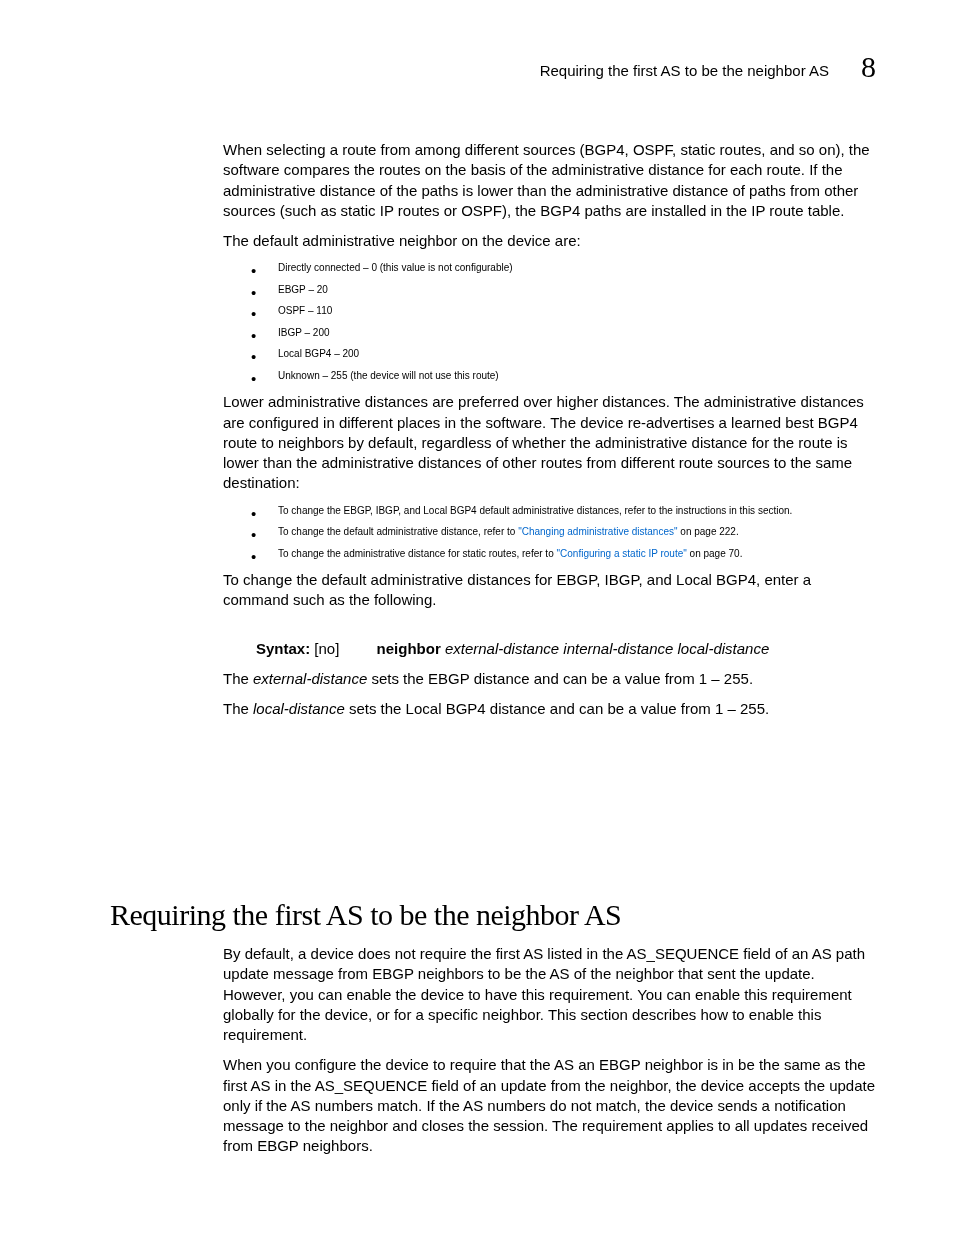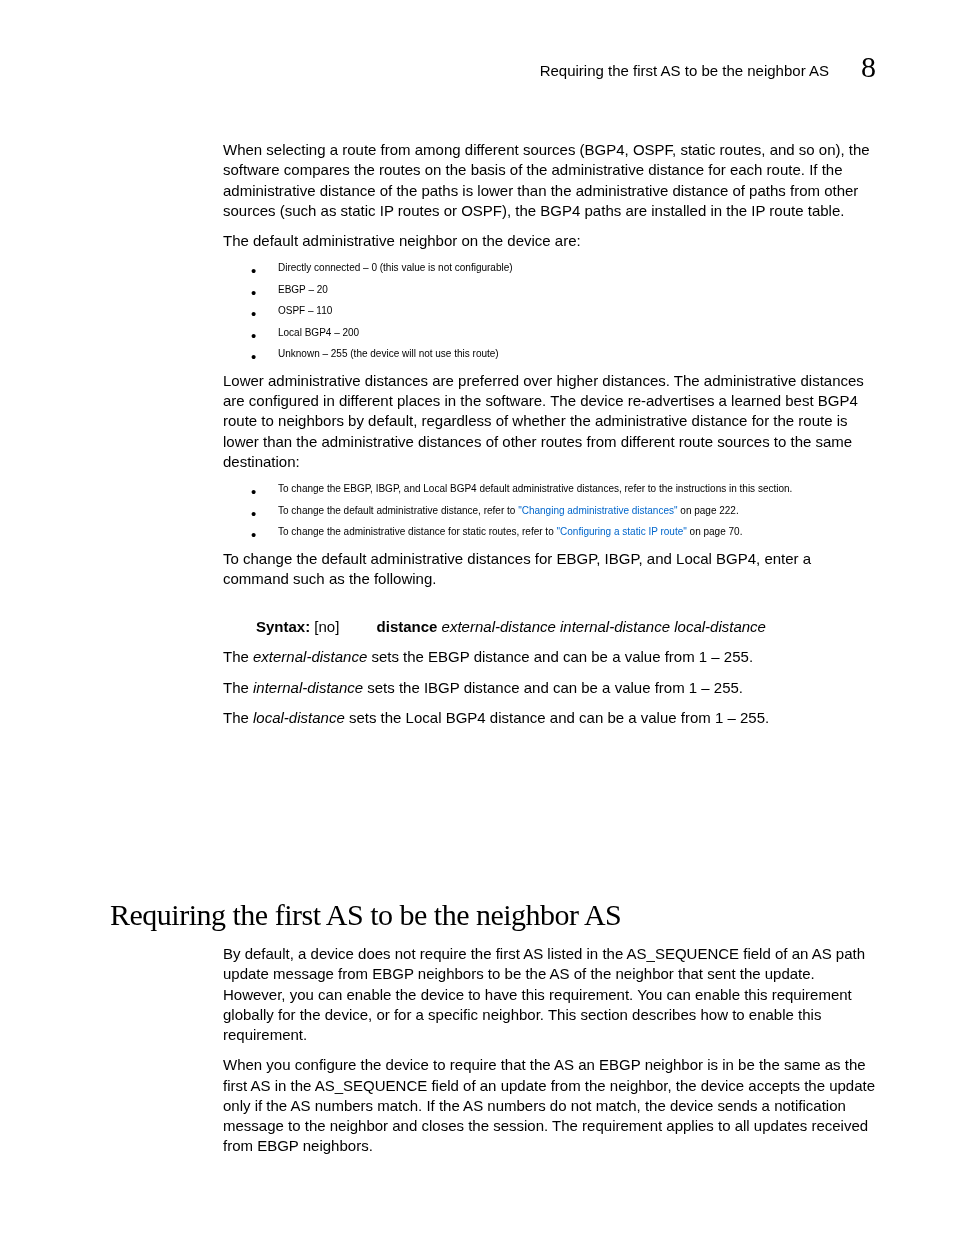--- a/index.html
+++ b/index.html
@@ -84,35 +84,35 @@
   <span class="chapter-num">8</span>
 </div>
 
 <div class="content">
   <p>When selecting a route from among different sources (BGP4, OSPF, static routes, and so on), the software compares the routes on the basis of the administrative distance for each route. If the administrative distance of the paths is lower than the administrative distance of paths from other sources (such as static IP routes or OSPF), the BGP4 paths are installed in the IP route table.</p>
   <p>The default administrative neighbor on the device are:</p>
   <ul>
     <li>Directly connected – 0 (this value is not configurable)</li>
     <li>EBGP – 20</li>
     <li>OSPF – 110</li>
+    <li>IBGP – 200</li>
     <li>Local BGP4 – 200</li>
     <li>Unknown – 255 (the device will not use this route)</li>
   </ul>
   <p>Lower administrative distances are preferred over higher distances. The administrative distances are configured in different places in the software. The device re-advertises a learned best BGP4 route to neighbors by default, regardless of whether the administrative distance for the route is lower than the administrative distances of other routes from different route sources to the same destination:</p>
   <ul>
     <li>To change the EBGP, IBGP, and Local BGP4 default administrative distances, refer to the instructions in this section.</li>
     <li><span>To change the default administrative distance, refer to </span><span class="link">"Changing administrative distances"</span><span> on page 222.</span></li>
     <li><span>To change the administrative distance for static routes, refer to </span><span class="link">"Configuring a static IP route"</span><span> on page 70.</span></li>
   </ul>
   <p>To change the default administrative distances for EBGP, IBGP, and Local BGP4, enter a command such as the following.</p>
 
-  <p class="syntax-line"><span class="bold">Syntax:</span> <span>[no]</span> <span class="bold">distance</span> <span class="italic">external-distance internal-distance local-distance</span></p>
+  <p class="syntax-line"><span class="bold">Syntax:</span> <span>[no]</span> <span class="bold">neighbor</span> <span class="italic">external-distance internal-distance local-distance</span></p>
 
   <p><span>The </span><span class="italic">external-distance</span><span> sets the EBGP distance and can be a value from 1 – 255.</span></p>
-  <p><span>The </span><span class="italic">internal-distance</span><span> sets the IBGP distance and can be a value from 1 – 255.</span></p>
   <p><span>The </span><span class="italic">local-distance</span><span> sets the Local BGP4 distance and can be a value from 1 – 255.</span></p>
 </div>
 
 <h1 style="top:898px;">Requiring the first AS to be the neighbor AS</h1>
 
 <div class="section2" style="top:944px;">
   <p>By default, a device does not require the first AS listed in the AS_SEQUENCE field of an AS path update message from EBGP neighbors to be the AS of the neighbor that sent the update. However, you can enable the device to have this requirement. You can enable this requirement globally for the device, or for a specific neighbor. This section describes how to enable this requirement.</p>
   <p>When you configure the device to require that the AS an EBGP neighbor is in be the same as the first AS in the AS_SEQUENCE field of an update from the neighbor, the device accepts the update only if the AS numbers match. If the AS numbers do not match, the device sends a notification message to the neighbor and closes the session. The requirement applies to all updates received from EBGP neighbors.</p>
 </div>
 

